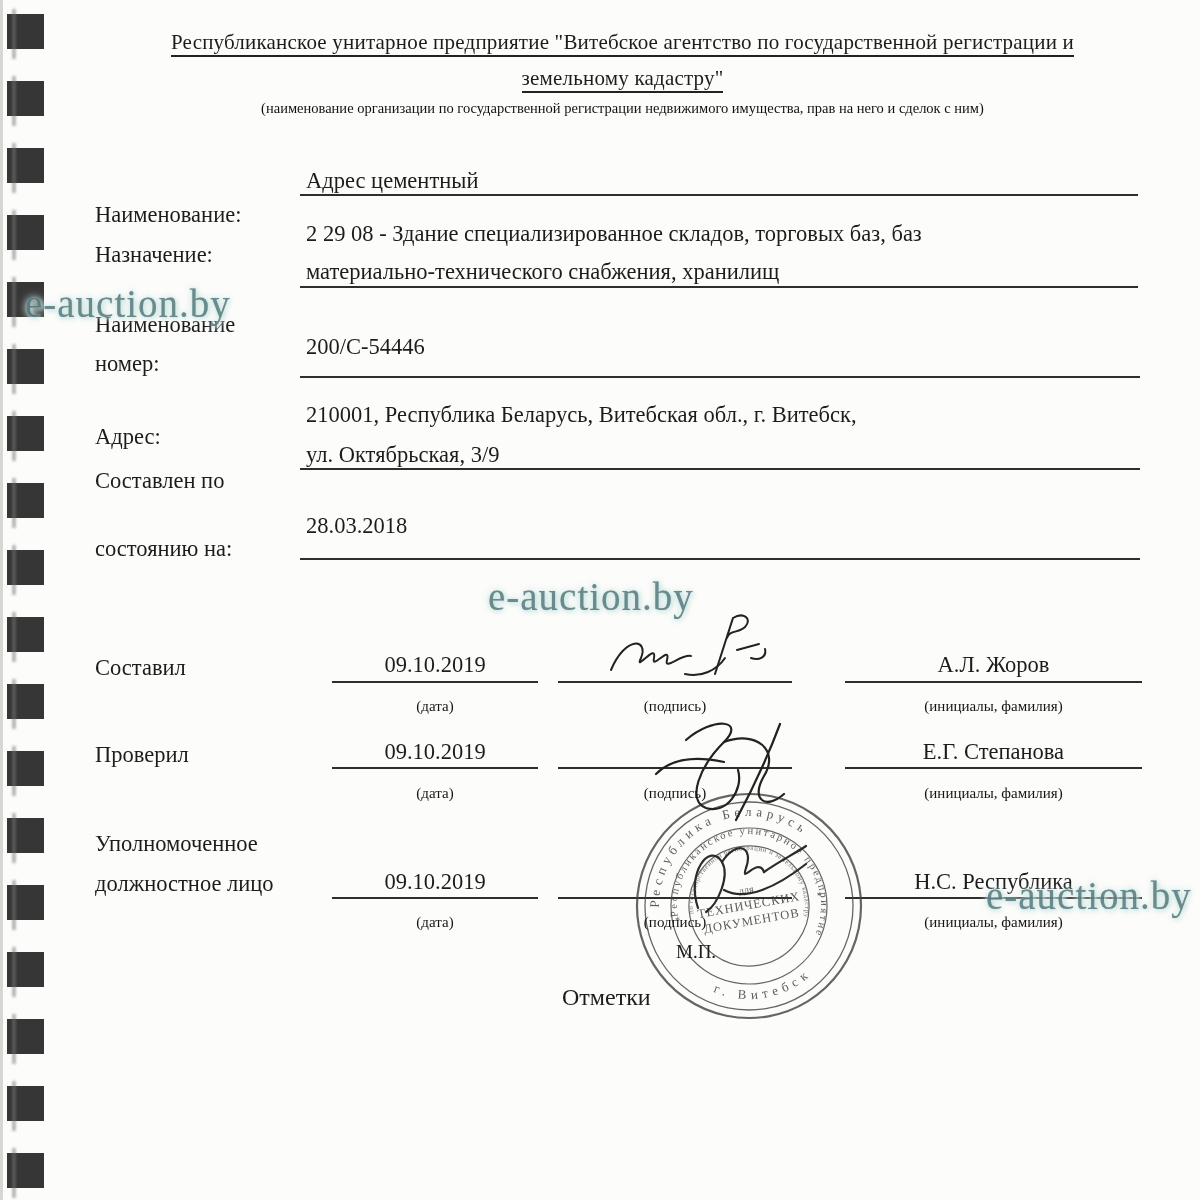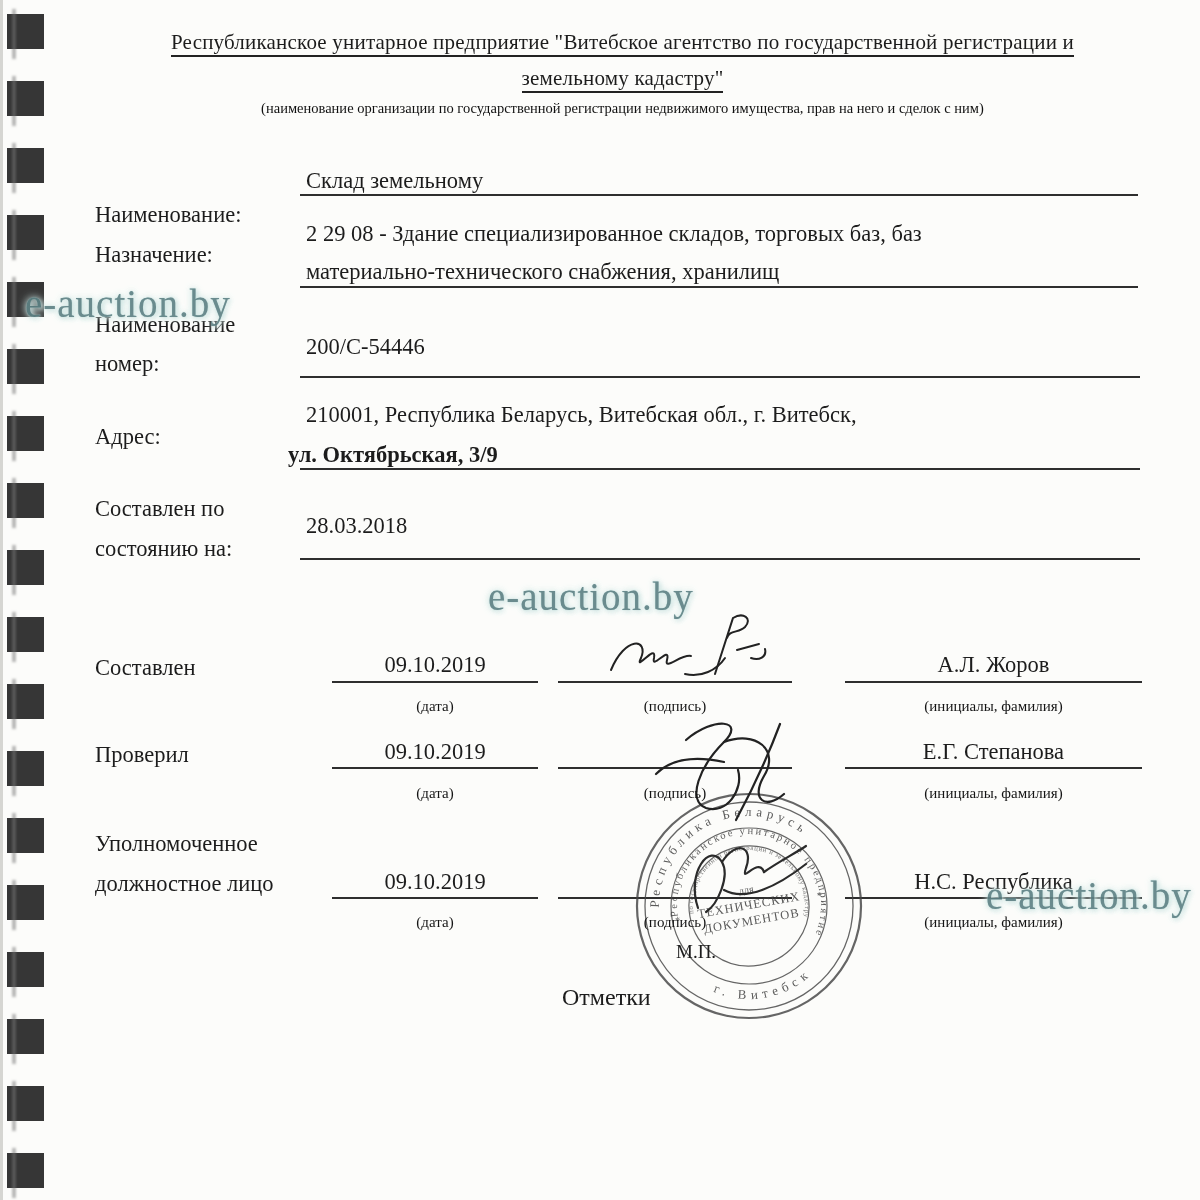--- a/index.html
+++ b/index.html
@@ -45,48 +45,48 @@
 
   <div class="abs hdr" style="left:100px;top:30px;width:1045px;">
     <span>Республиканское унитарное предприятие "Витебское агентство по государственной регистрации и</span>
   </div>
   <div class="abs hdr" style="left:100px;top:66px;width:1045px;">
     <span>земельному кадастру"</span>
   </div>
   <div class="abs cap" style="left:100px;top:100px;width:1045px;">(наименование организации по государственной регистрации недвижимого имущества, прав на него и сделок с ним)</div>
 
   <div class="abs lbl" style="left:95px;top:171px;margin-top:31px;">Наименование:</div>
-  <div class="abs val" style="left:306px;top:168px;">Склад земельному</div>
+  <div class="abs val" style="left:306px;top:168px;">Адрес цементный</div>
   <div class="abs uline" style="left:300px;top:194px;width:838px;"></div>
 
   <div class="abs lbl" style="left:95px;top:242px;">Назначение:</div>
   <div class="abs val" style="left:306px;top:221px;">2 29 08 - Здание специализированное складов, торговых баз, баз</div>
   <div class="abs val" style="left:306px;top:259px;">материально-технического снабжения, хранилищ</div>
   <div class="abs uline" style="left:300px;top:286px;width:838px;"></div>
 
   <div class="abs lbl" style="left:95px;top:312px;">Наименование</div>
   <div class="abs lbl" style="left:95px;top:351px;">номер:</div>
   <div class="abs val" style="left:306px;top:334px;">200/С-54446</div>
   <div class="abs uline" style="left:300px;top:376px;width:840px;"></div>
 
   <div class="abs lbl" style="left:95px;top:424px;">Адрес:</div>
   <div class="abs val" style="left:306px;top:402px;">210001, Республика Беларусь, Витебская обл., г. Витебск,</div>
-  <div class="abs val" style="left:288px;top:442px;font-weight:bold;">ул. Октябрьская, 3/9</div>
+  <div class="abs val" style="left:306px;top:442px;">ул. Октябрьская, 3/9</div>
   <div class="abs uline" style="left:300px;top:468px;width:840px;"></div>
 
-  <div class="abs lbl" style="left:95px;top:496px;">Составлен по</div>
+  <div class="abs lbl" style="left:95px;top:468px;">Составлен по</div>
   <div class="abs lbl" style="left:95px;top:536px;">состоянию на:</div>
   <div class="abs val" style="left:306px;top:513px;">28.03.2018</div>
   <div class="abs uline" style="left:300px;top:558px;width:840px;"></div>
 
   <div class="abs wm" style="left:25px;top:281px;">e-auction.by</div>
   <div class="abs wm" style="left:488px;top:574px;">e-auction.by</div>
   <div class="abs wm" style="left:986px;top:873px;z-index:8;">e-auction.by</div>
 
-  <div class="abs lbl" style="left:95px;top:655px;">Составлен</div>
+  <div class="abs lbl" style="left:95px;top:655px;">Составил</div>
   <div class="abs val ctr" style="left:332px;top:652px;width:206px;">09.10.2019</div>
   <div class="abs uline" style="left:332px;top:681px;width:206px;"></div>
   <div class="abs uline" style="left:558px;top:681px;width:234px;"></div>
   <div class="abs val ctr" style="left:845px;top:652px;width:297px;">А.Л. Жоров</div>
   <div class="abs uline" style="left:845px;top:681px;width:297px;"></div>
   <div class="abs sub ctr" style="left:332px;top:698px;width:206px;">(дата)</div>
   <div class="abs sub ctr" style="left:558px;top:698px;width:234px;">(подпись)</div>
   <div class="abs sub ctr" style="left:845px;top:698px;width:297px;">(инициалы, фамилия)</div>
 
   <div class="abs lbl" style="left:95px;top:742px;">Проверил</div>

